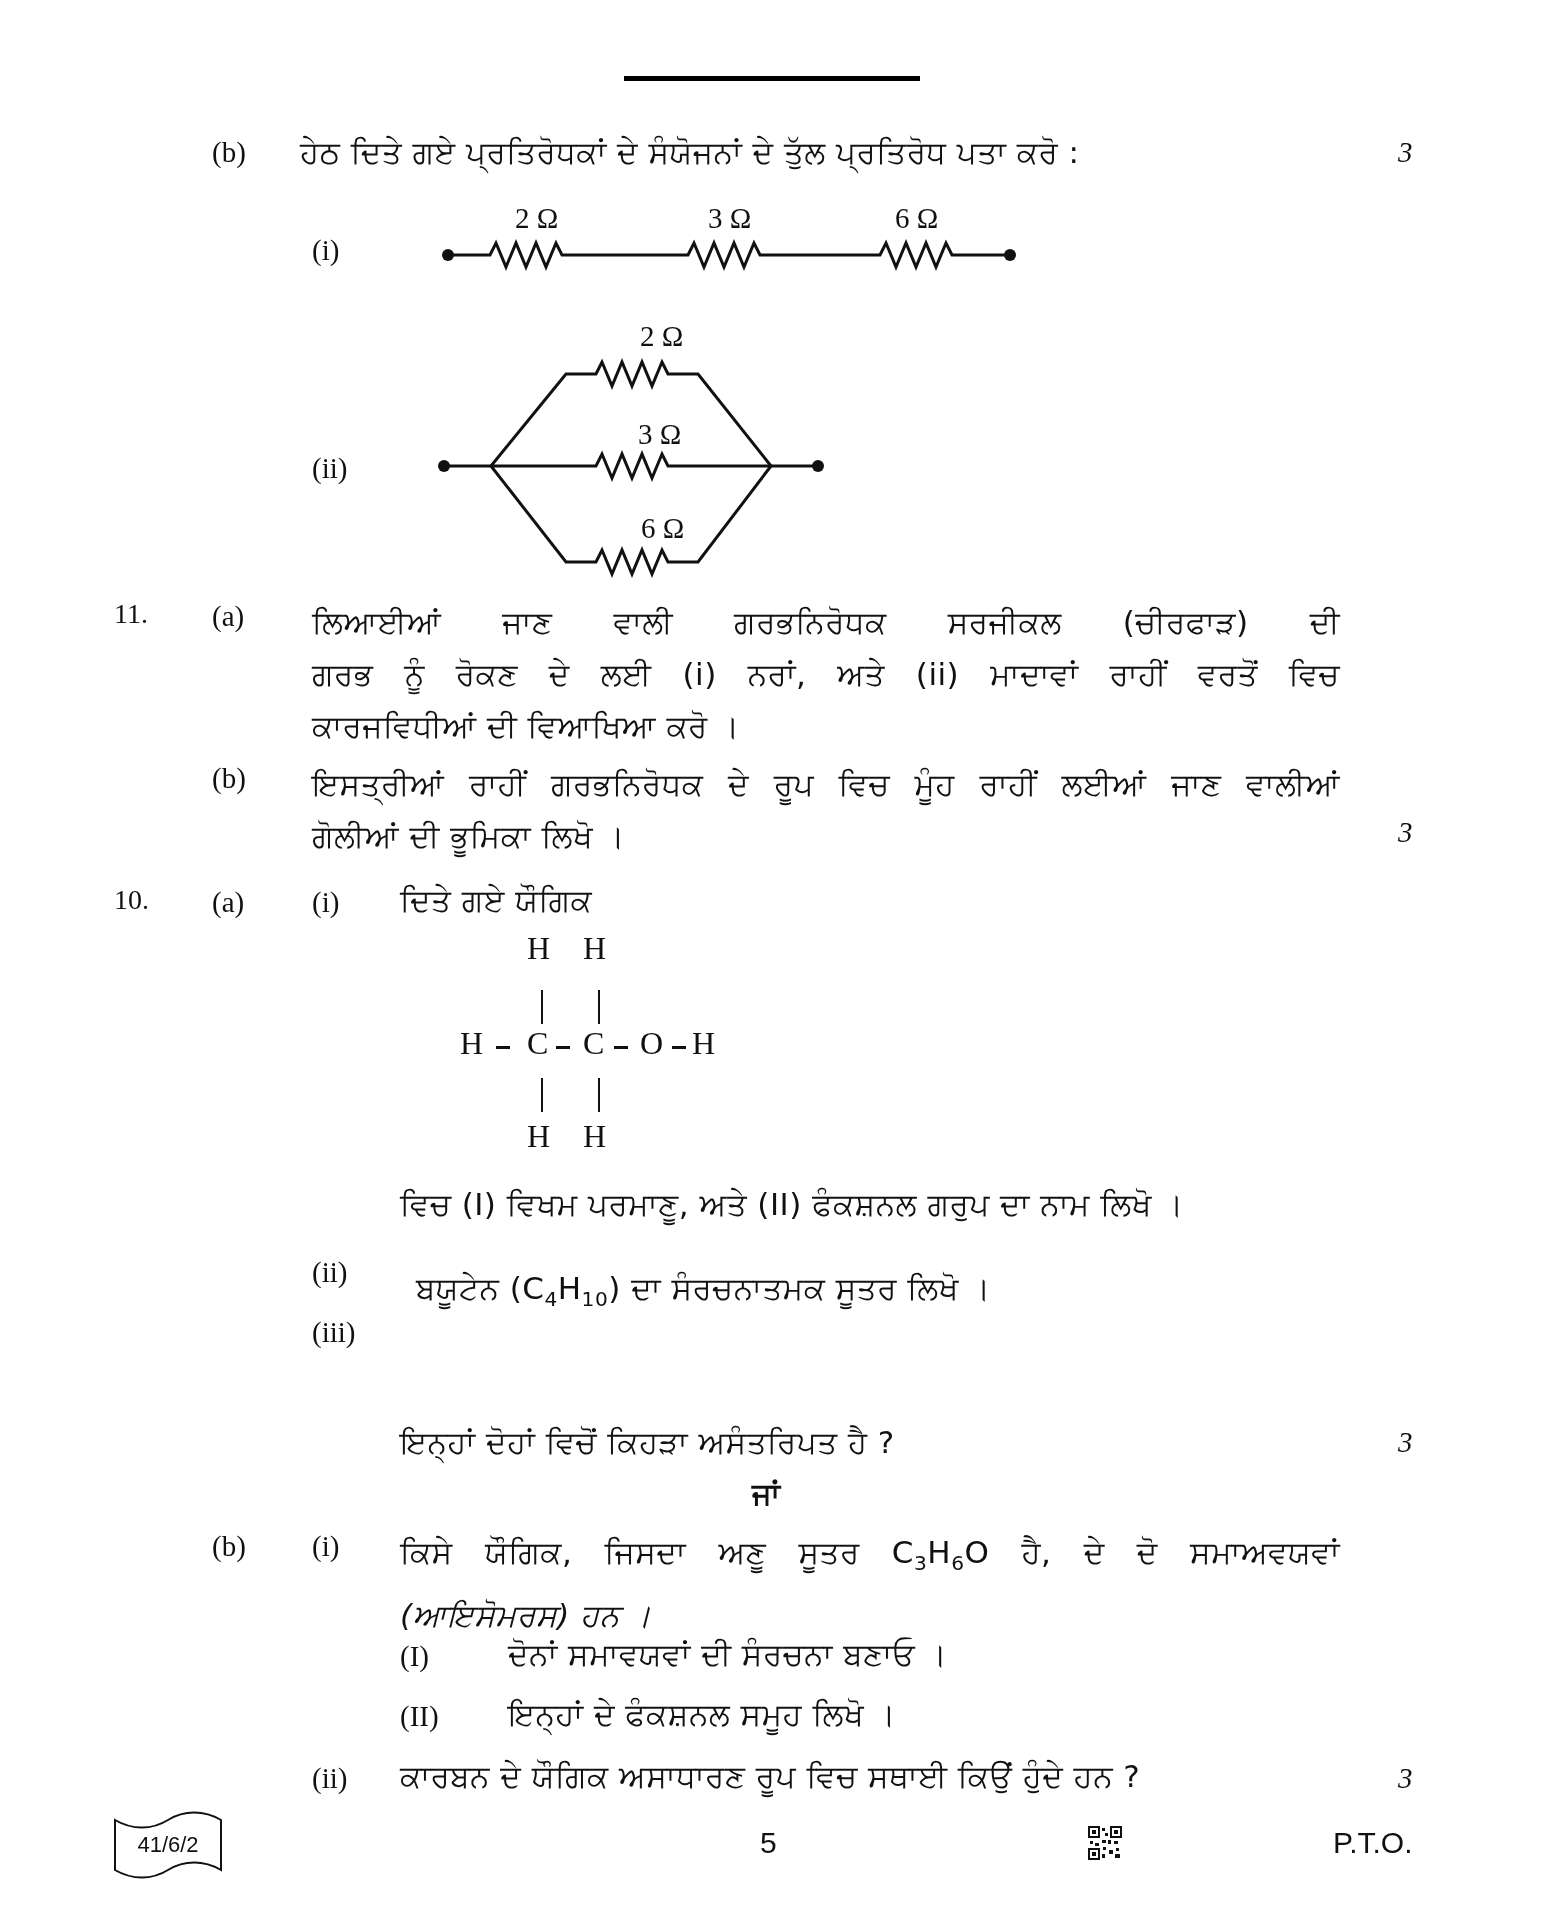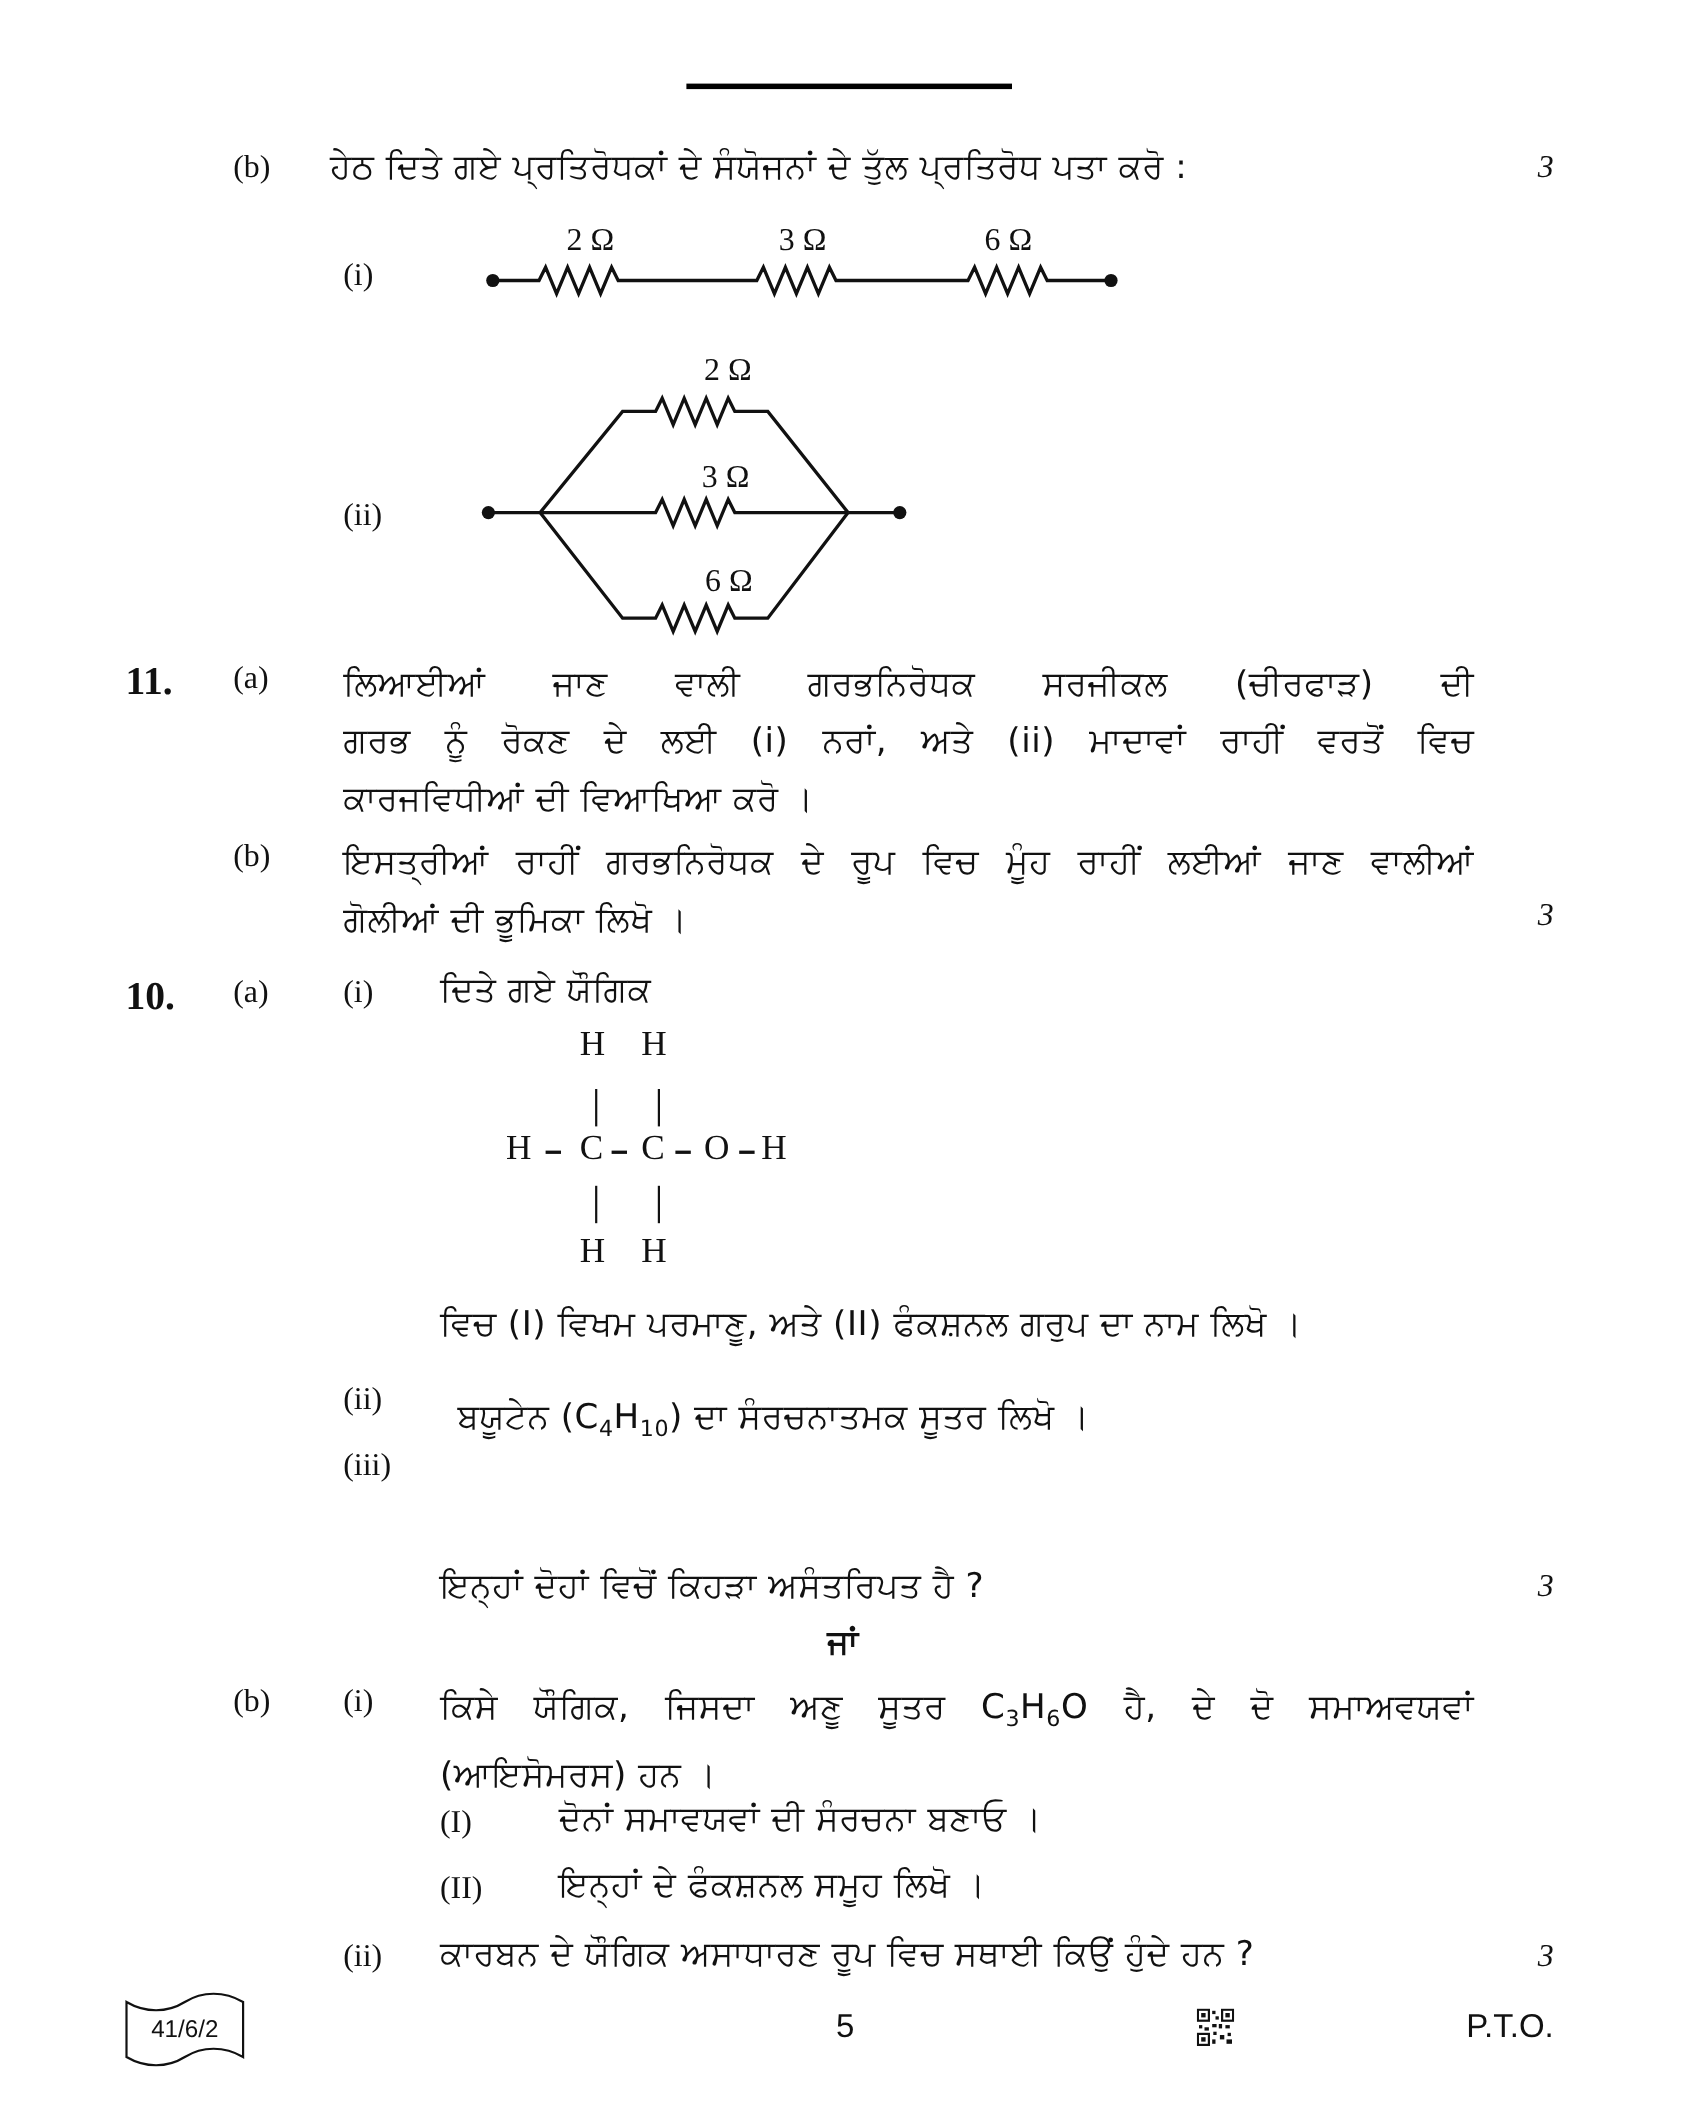--- a/index.html
+++ b/index.html
@@ -3,21 +3,21 @@
 <meta charset="utf-8">
 <style>
   html, body { margin:0; padding:0; background:#ffffff; }
   body {
     width:1547px; height:1914px; position:relative; overflow:hidden;
     font-family:"DejaVu Serif", "Liberation Serif", serif;
     color:#111111;
   }
   .abs { position:absolute; white-space:nowrap; }
   .top-rule { position:absolute; left:624px; top:76px; width:296px; height:5px; background:#000; }
-  .qnum { font-weight:bold; font-size:36px; font-family:"Liberation Serif", serif; }
+  .qnum { font-weight:normal; font-size:28px; font-family:"Liberation Serif", serif; }
   .label { font-size:29px; font-family:"Liberation Serif", serif; }
   .pa { font-size:31px; font-family:"DejaVu Sans", "Liberation Sans", sans-serif; letter-spacing:0.5px; }
   .just { text-align:justify; text-align-last:justify; display:block; white-space:normal; }
   .marks { font-size:29px; font-style:italic; font-family:"Liberation Serif", serif; }
   .ohm { font-size:29px; font-family:"Liberation Serif", serif; }
   .chem { font-size:32px; font-family:"Liberation Serif", serif; }
   .or-text { font-weight:bold; font-size:30px; font-family:"DejaVu Sans", sans-serif; }
   .footer-code {
     position:absolute; left:112px; top:1808px; width:112px; height:74px;
     font-family:"Liberation Sans", sans-serif; font-size:22px;
@@ -119,21 +119,21 @@
 </div>
 <div class="abs pa" style="left:400px; top:1424px;">ਇਨ੍ਹਾਂ ਦੋਹਾਂ ਵਿਚੋਂ ਕਿਹੜਾ ਅਸੰਤਰਿਪਤ ਹੈ ?</div>
 <div class="abs marks" style="left:1398px; top:1426px;">3</div>
 
 <div class="abs or-text" style="left:752px; top:1476px;">ਜਾਂ</div>
 
 <div class="abs label" style="left:212px; top:1530px;">(b)</div>
 <div class="abs label" style="left:312px; top:1530px;">(i)</div>
 <div class="abs" style="left:400px; top:1526px; width:940px;">
   <span class="pa just" style="line-height:52px;"><span>ਕਿਸੇ ਯੌਗਿਕ, ਜਿਸਦਾ ਅਣੂ ਸੂਤਰ C</span><sub>3</sub><span>H</span><sub>6</sub><span>O ਹੈ, ਦੇ ਦੋ ਸਮਾਅਵਯਵਾਂ</span></span>
-  <span class="pa" style="line-height:52px; display:block;">(ਆਇਸੋਮਰਸ) ਹਨ ।</span>
+  <span class="pa" style="line-height:52px; display:block;font-style:italic;">(ਆਇਸੋਮਰਸ) ਹਨ ।</span>
 </div>
 
 <div class="abs label" style="left:400px; top:1640px;">(I)</div>
 <div class="abs pa" style="left:508px; top:1636px;">ਦੋਨਾਂ ਸਮਾਵਯਵਾਂ ਦੀ ਸੰਰਚਨਾ ਬਣਾਓ ।</div>
 <div class="abs label" style="left:400px; top:1700px;">(II)</div>
 <div class="abs pa" style="left:508px; top:1696px;">ਇਨ੍ਹਾਂ ਦੇ ਫੰਕਸ਼ਨਲ ਸਮੂਹ ਲਿਖੋ ।</div>
 
 <div class="abs label" style="left:312px; top:1762px;">(ii)</div>
 <div class="abs pa" style="left:400px; top:1758px;">ਕਾਰਬਨ ਦੇ ਯੌਗਿਕ ਅਸਾਧਾਰਣ ਰੂਪ ਵਿਚ ਸਥਾਈ ਕਿਉਂ ਹੁੰਦੇ ਹਨ ?</div>
 <div class="abs marks" style="left:1398px; top:1762px;">3</div>

